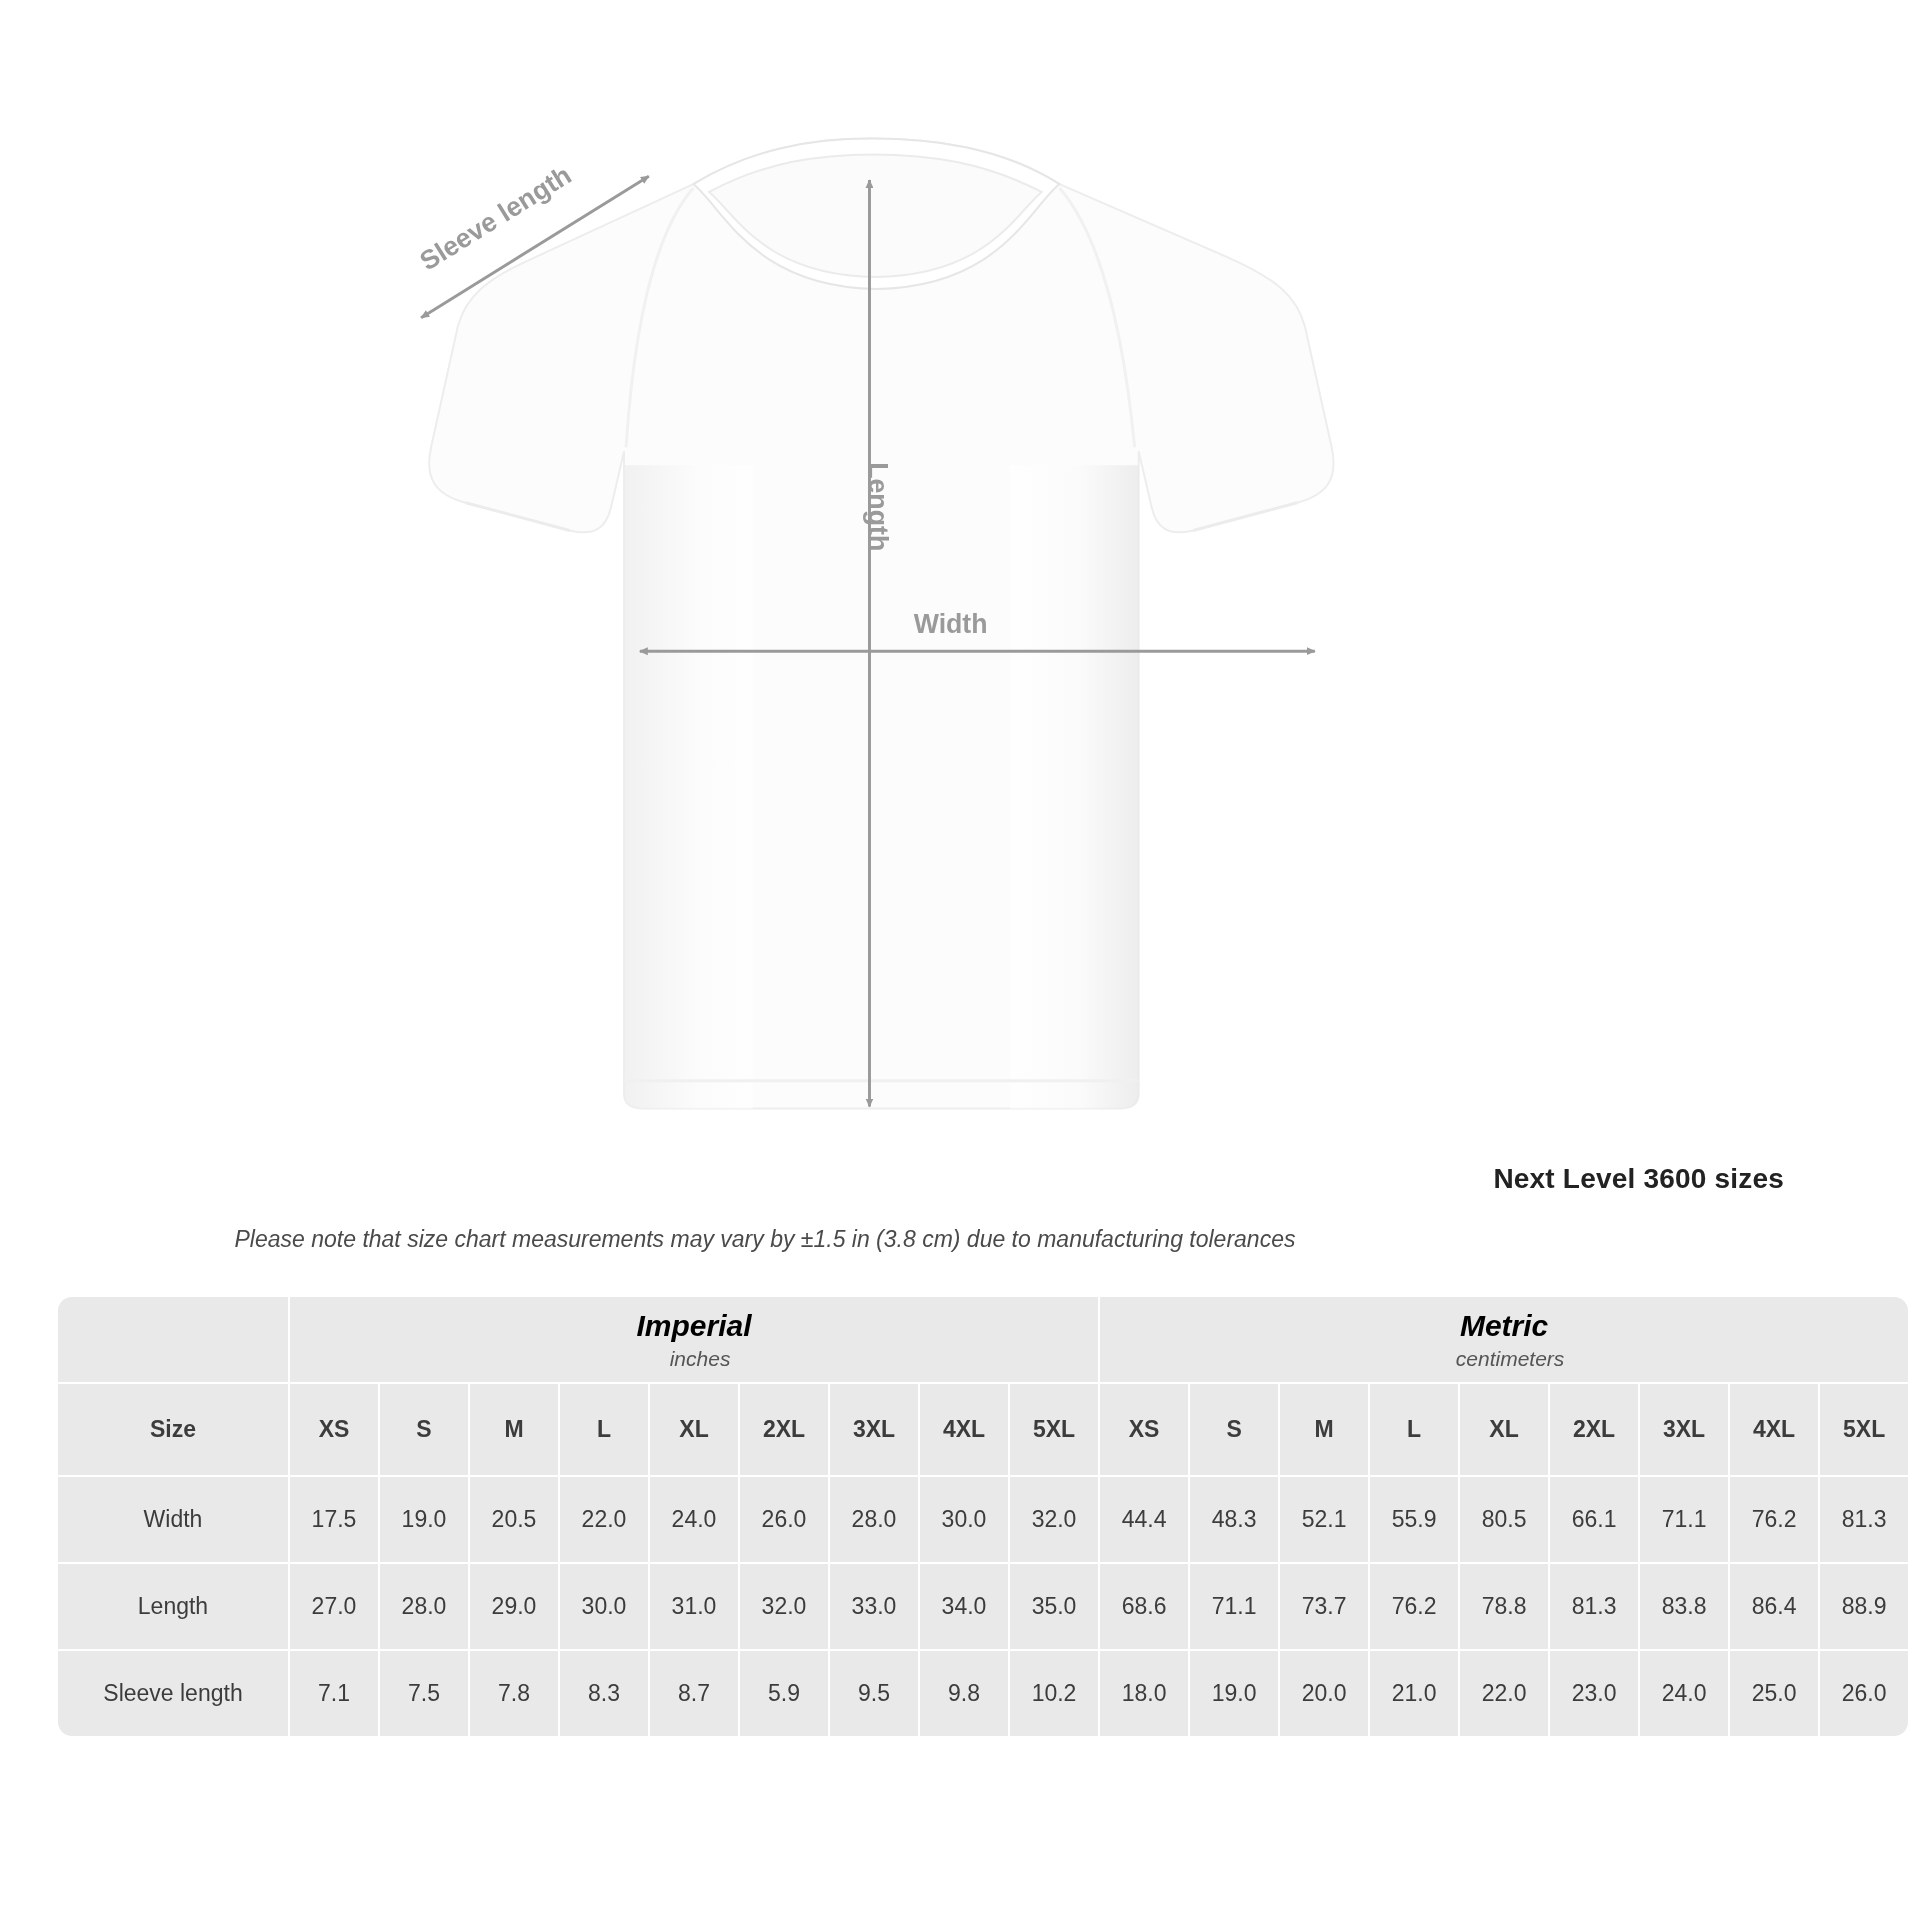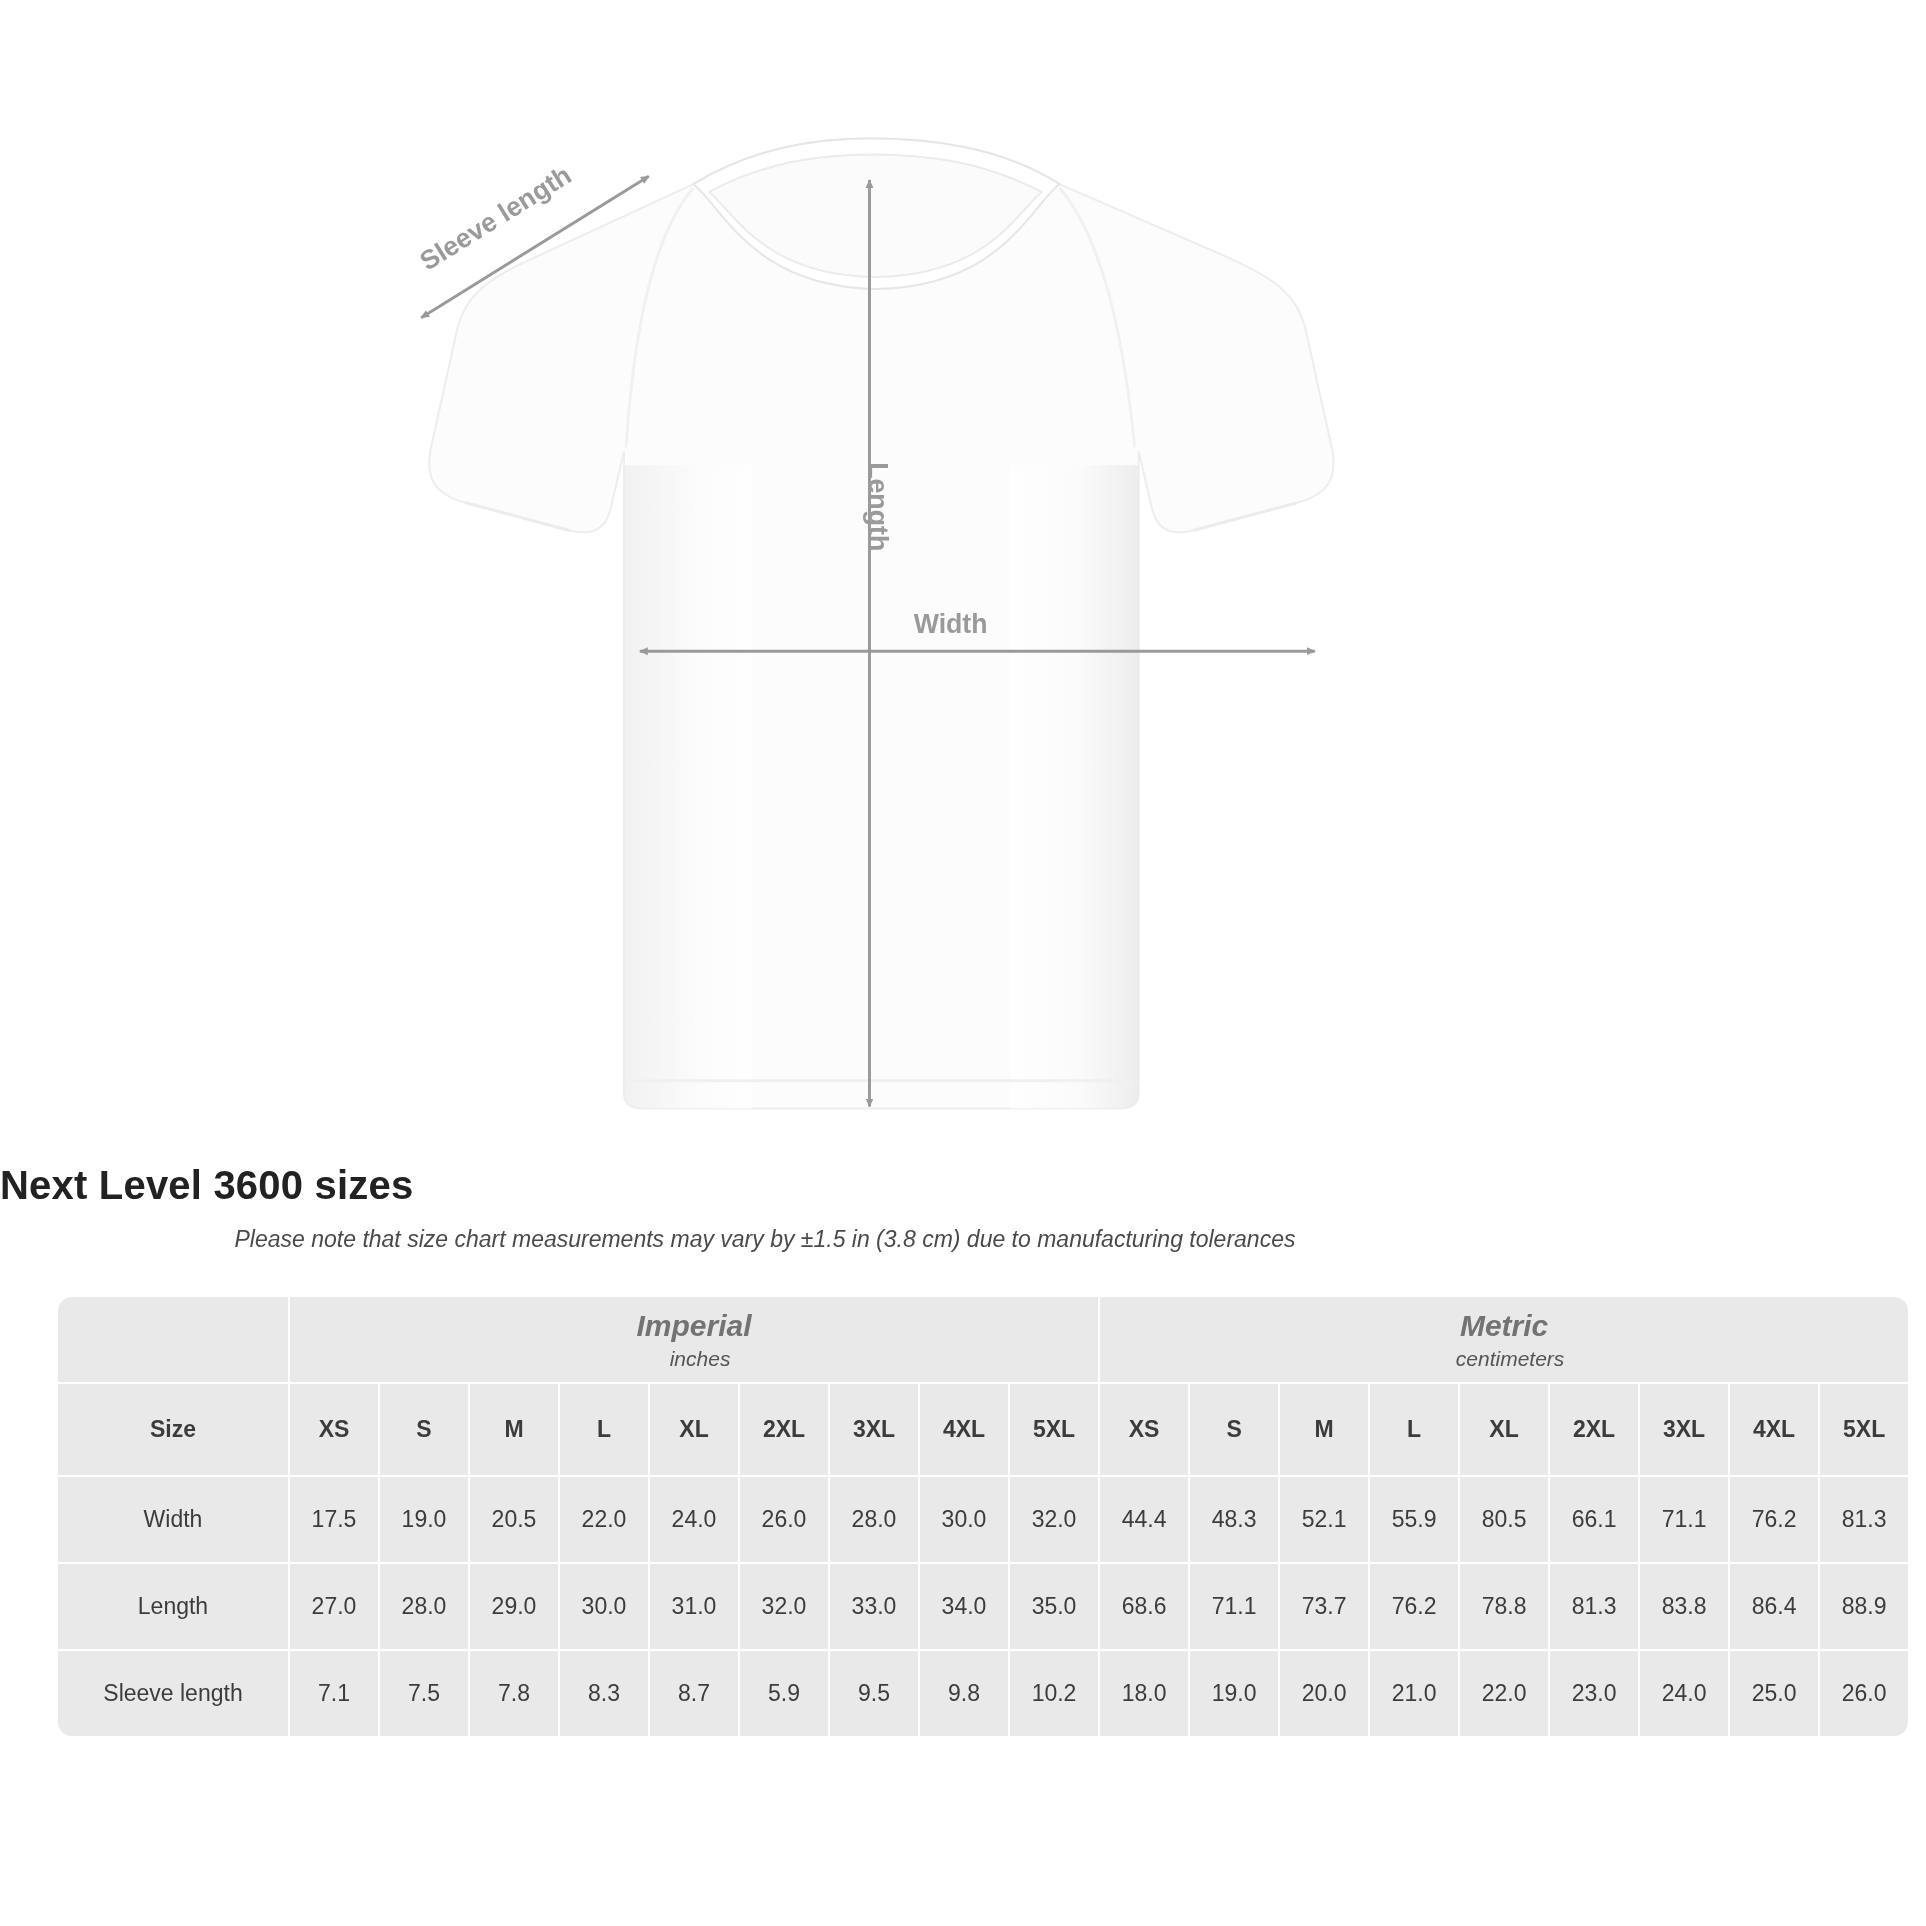--- a/index.html
+++ b/index.html
@@ -28,22 +28,22 @@
     height: 1148px;
   }
   #diagram svg { display: block; }
 
   
   #chart-title {
     position: absolute;
     left: 0;
     top: 1163px;
     width: 1784px;
-    text-align: left;
-    font-size: 40px;
+    text-align: right;
+    font-size: 28px;
     font-weight: bold;
     color: #222222;
     letter-spacing: 0.2px;
   }
   #chart-note {
     position: absolute;
     left: 0;
     top: 1226px;
     width: 1530px;
     text-align: center;
@@ -76,21 +76,21 @@
     font-weight: normal;
   }
   .unit-head {
     height: 119px;
     border-top-left-radius: 0;
   }
   .unit-head .u-name {
     font-size: 30px;
     font-weight: bold;
     font-style: italic;
-    color: #737373;
+    color: #000000;
     line-height: 1.25;
   }
   .unit-head .u-sub {
     font-size: 21px;
     font-style: italic;
     color: #555555;
     line-height: 1.3;
     padding-left: 12px;
   }
   .corner-tl { border-top-left-radius: 14px; }

